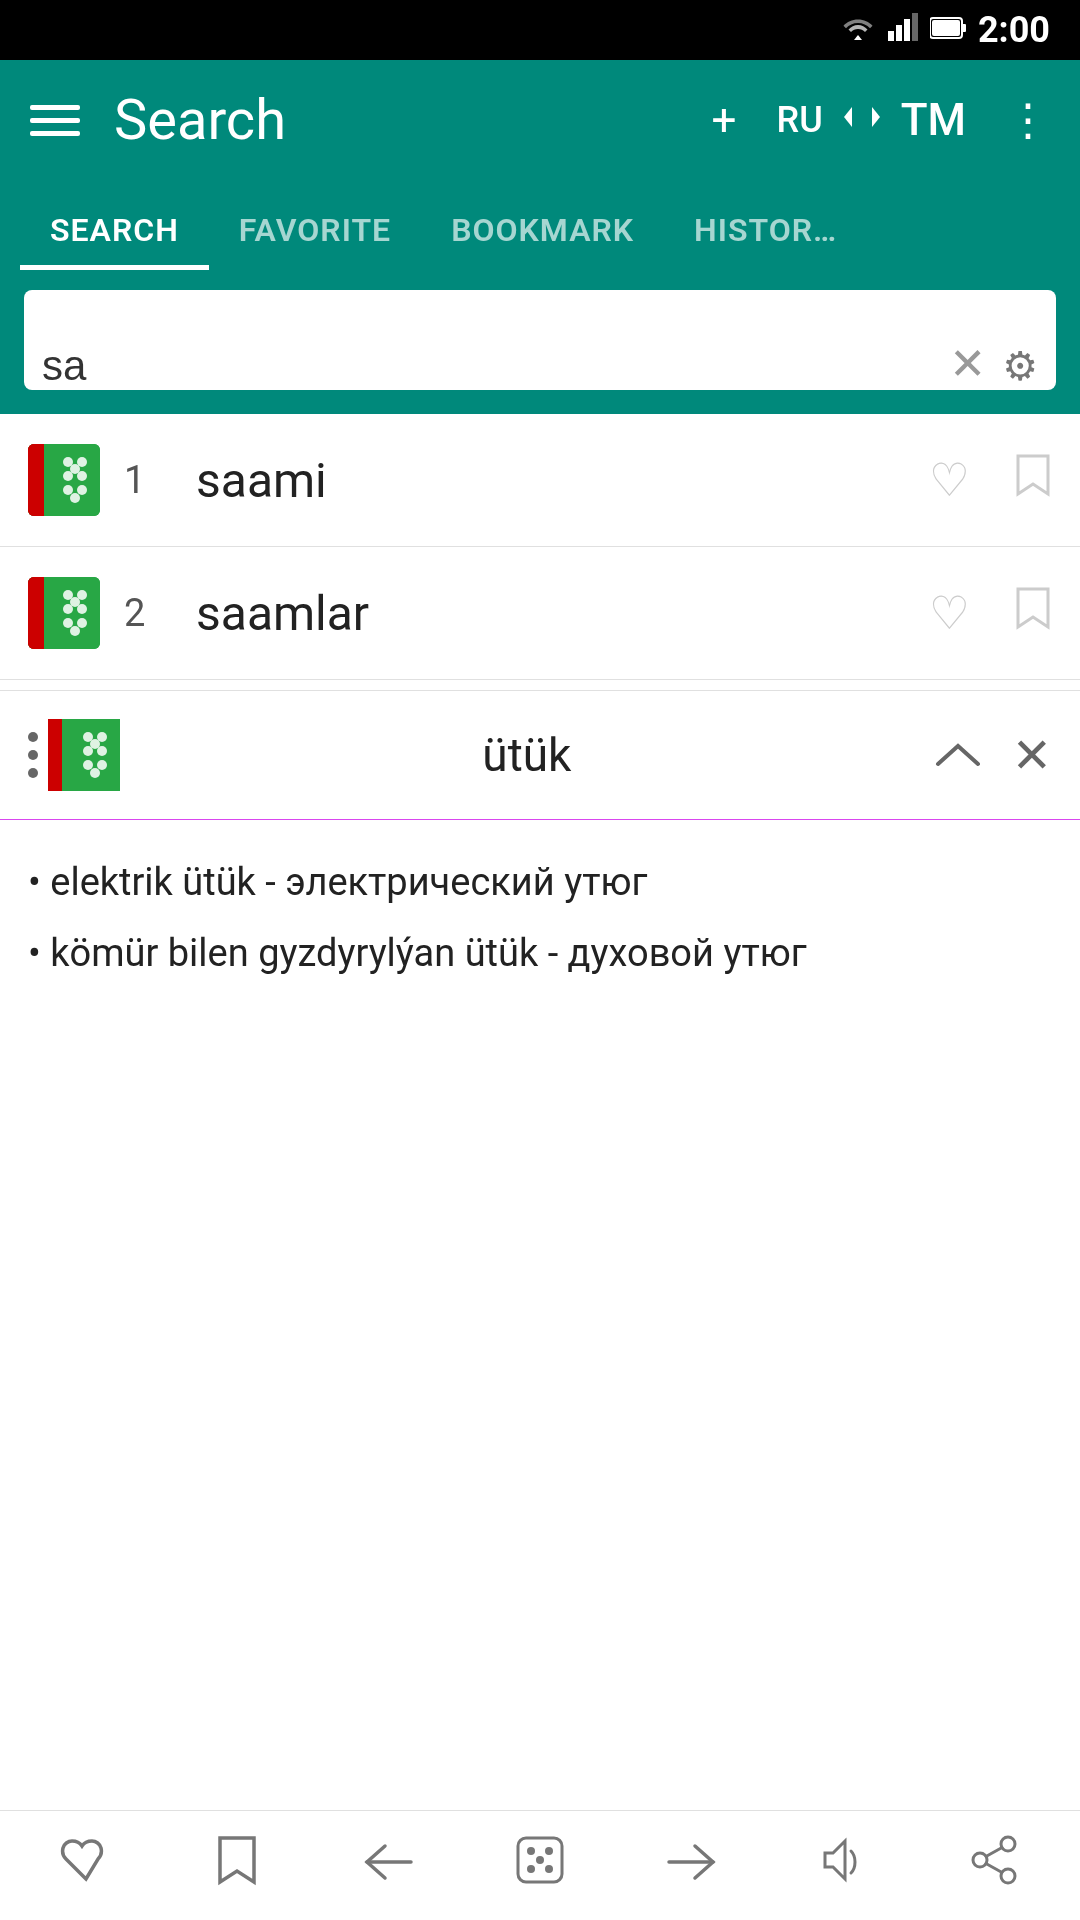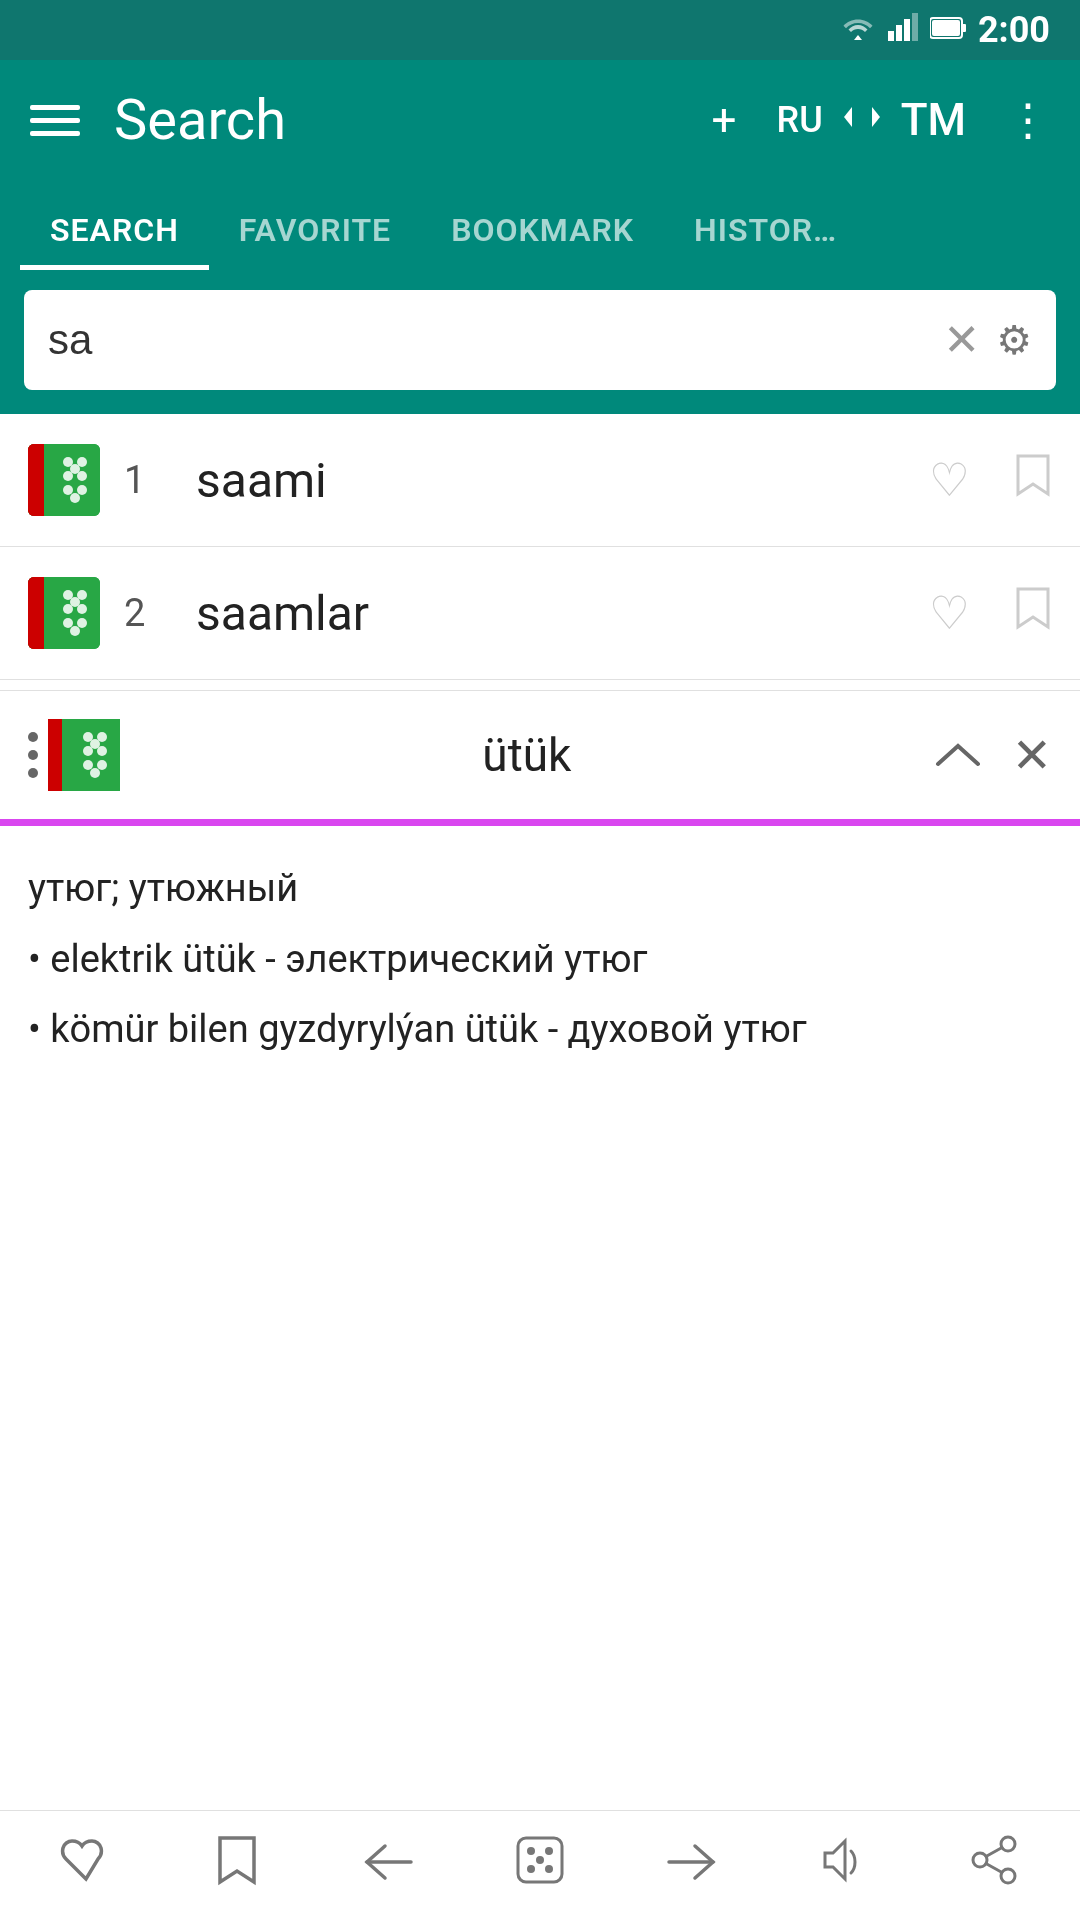--- a/index.html
+++ b/index.html
@@ -9,21 +9,21 @@
       width: 1080px;
       height: 1920px;
       font-family: 'Roboto', Arial, sans-serif;
       background: #fff;
       overflow: hidden;
       position: relative;
     }
 
     
     .status-bar {
-      background: #0f766e;
+      background: #000000;
       height: 60px;
       display: flex;
       align-items: center;
       justify-content: flex-end;
       padding: 0 30px;
       gap: 16px;
     }
     .status-icons {
       display: flex;
       align-items: center;
@@ -112,22 +112,22 @@
     
     .search-container {
       background: #00897B;
       padding: 20px 24px 24px;
     }
     .search-box {
       background: #fff;
       border-radius: 8px;
       height: 100px;
       display: flex;
-      align-items: center;
-      padding: 0 24px;
+      align-items: flex-end;
+      padding: 0 18px;
       gap: 16px;
     }
     .search-input {
       flex: 1;
       font-size: 42px;
       border: none;
       outline: none;
       color: #333;
     }
     .search-clear {
@@ -198,21 +198,21 @@
     .detail-panel {
       background: #fff;
       border-top: 1px solid #e0e0e0;
       margin-top: 10px;
     }
     .detail-header {
       display: flex;
       align-items: center;
       padding: 28px 28px;
       gap: 10px;
-      border-bottom: 7px solid #d946ef;
+      border-bottom: 1px solid #d946ef;
     }
     .detail-menu-dots {
       display: flex;
       flex-direction: column;
       gap: 8px;
       cursor: pointer;
     }
     .dot {
       width: 10px;
       height: 10px;
@@ -433,21 +433,20 @@
     <span class="detail-word">ütük</span>
     <span class="detail-collapse">
       <svg width="48" height="30" viewBox="0 0 48 30" fill="none">
         <path d="M4 24L24 6L44 24" stroke="#666" stroke-width="4" fill="none" stroke-linecap="round"></path>
       </svg>
     </span>
     <span class="detail-close">✕</span>
   </div>
   <div class="detail-content">
     <div class="detail-translation">
-      <p>утюг; утюжный</p>
       <p>• <span>elektrik ütük - электрический утюг</span></p>
       <p>• <span>kömür bilen gyzdyrylýan ütük - духовой утюг</span></p>
     </div>
   </div>
 </div>
 
 <div class="bottom-nav">
   <div class="bottom-nav-item">
     <span class="bottom-nav-icon">
       <svg width="52" height="46" viewBox="0 0 52 46" fill="none">

